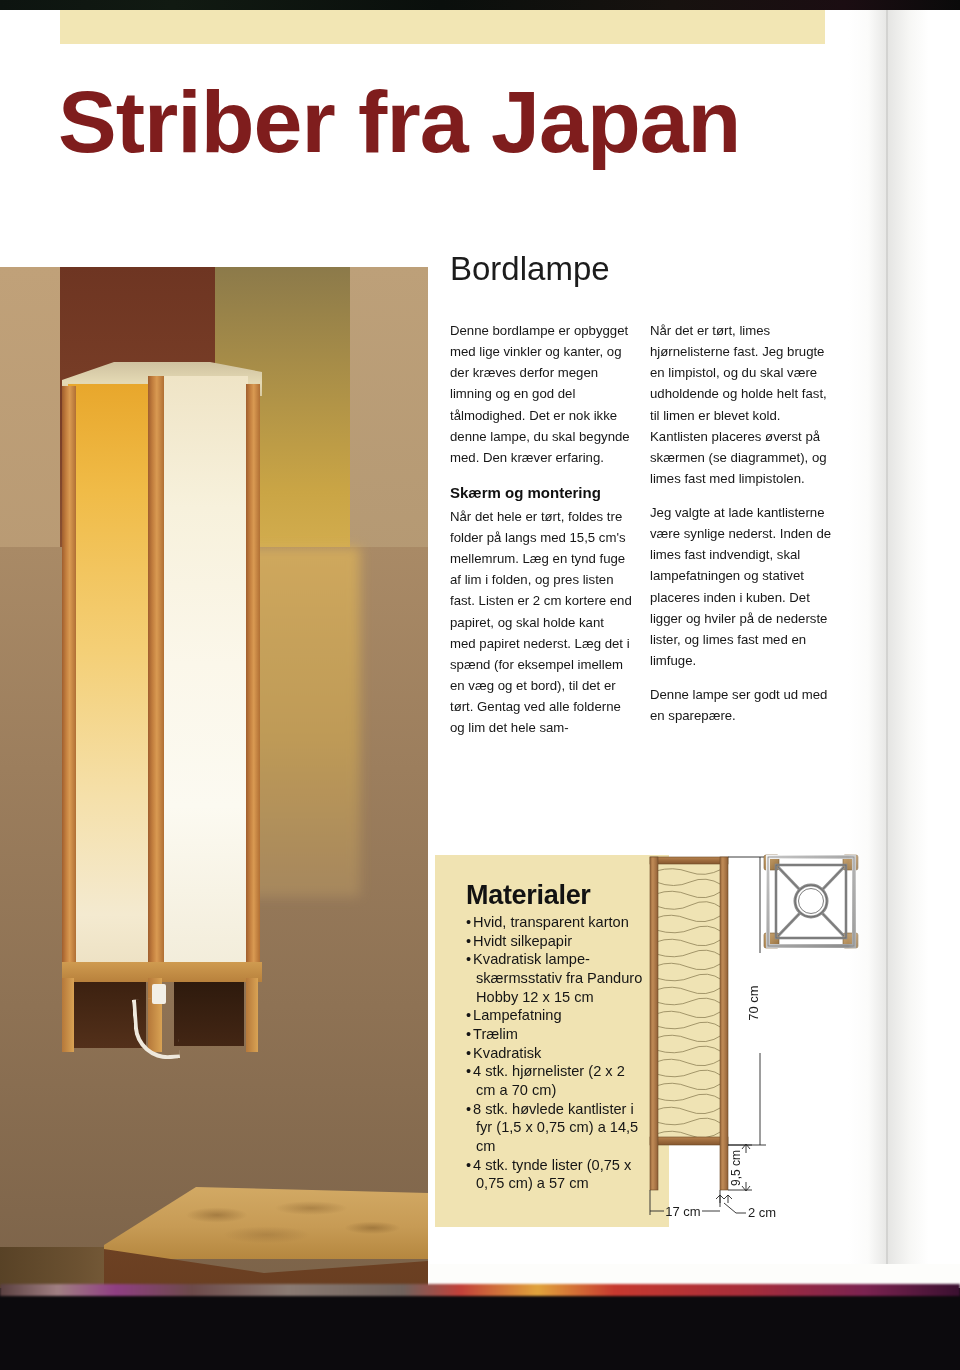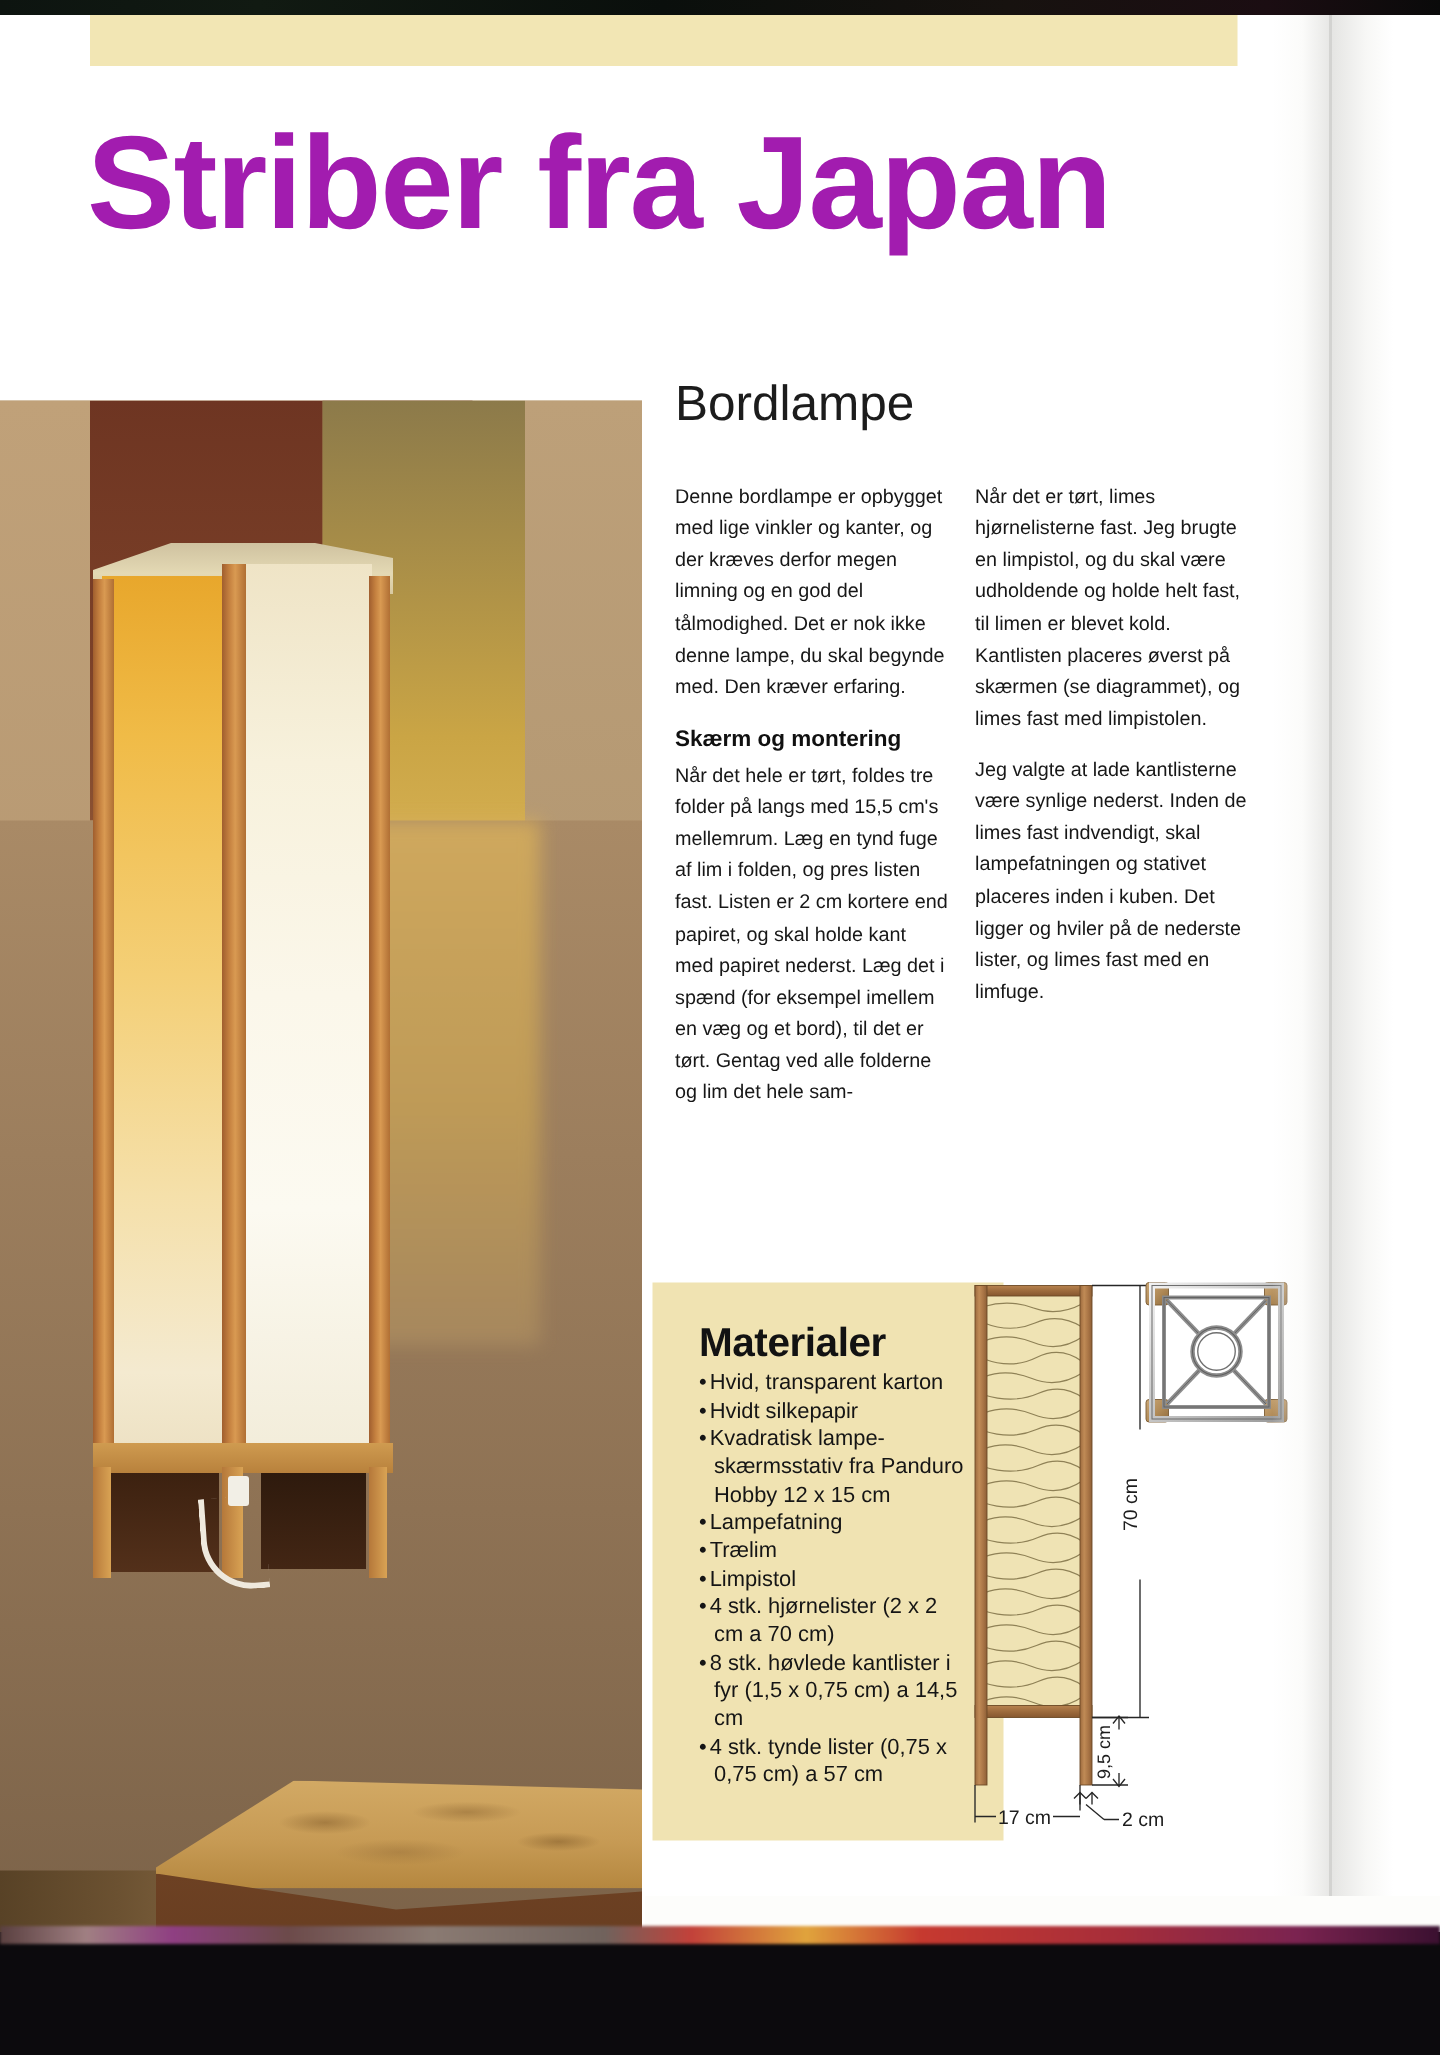--- a/index.html
+++ b/index.html
@@ -64,21 +64,21 @@
   .gutter-edge{
     position:absolute;right:72px;top:10px;width:2px;height:1278px;
     background:rgba(206,206,204,0.8);
     z-index:31;pointer-events:none;
   }
 
   
   .headline{
     position:absolute;left:58px;top:78px;width:740px;
     font-size:88px;line-height:1.0;font-weight:700;
-    letter-spacing:-1px;color:#a21caf;
+    letter-spacing:-1px;color:#7f1d1d;
     white-space:nowrap;
     z-index:10;
   }
 
   
   .photo{
     position:absolute;left:0;top:267px;width:428px;height:1021px;
     overflow:hidden;z-index:8;
     background:#b89a6e;
   }
@@ -249,31 +249,32 @@
 
   <div class="col" id="col1">
     <p>Denne bordlampe er opbygget med lige vinkler og kanter, og der kræves derfor megen limning og en god del tålmodighed. Det er nok ikke denne lampe, du skal begynde med. Den kræver erfaring.</p>
     <h3>Skærm og montering</h3>
     <p>Når det hele er tørt, foldes tre folder på langs med 15,5 cm's mellemrum. Læg en tynd fuge af lim i folden, og pres listen fast. Listen er 2 cm kortere end papiret, og skal holde kant med papiret nederst. Læg det i spænd (for eksempel imellem en væg og et bord), til det er tørt. Gentag ved alle folderne og lim det hele sam-</p>
   </div>
 
   <div class="col" id="col2">
     <p>Når det er tørt, limes hjørnelisterne fast. Jeg brugte en limpistol, og du skal være udholdende og holde helt fast, til limen er blevet kold. Kantlisten placeres øverst på skærmen (se diagrammet), og limes fast med limpistolen.</p>
     <p>Jeg valgte at lade kantlisterne være synlige nederst. Inden de limes fast indvendigt, skal lampefatningen og stativet placeres inden i kuben. Det ligger og hviler på de nederste lister, og limes fast med en limfuge.</p>
+    <p>Denne lampe ser godt ud med en sparepære.</p>
   </div>
 
   <div class="materials">
     <h2>Materialer</h2>
     <ul>
       <li>Hvid, transparent karton</li>
       <li>Hvidt silkepapir</li>
       <li>Kvadratisk lampe-skærmsstativ fra Panduro Hobby 12 x 15 cm</li>
       <li>Lampefatning</li>
       <li>Trælim</li>
-      <li>Limpistol</li>
+      <li>Kvadratisk</li>
       <li>4 stk. hjørnelister (2 x 2 cm a 70 cm)</li>
       <li>8 stk. høvlede kantlister i fyr (1,5 x 0,75 cm) a 14,5 cm</li>
       <li>4 stk. tynde lister (0,75 x 0,75 cm) a 57 cm</li>
     </ul>
   </div>
 
   <div class="drawing">
     <svg width="230" height="390" viewBox="0 0 230 390">
       <defs>
         <linearGradient id="woodv" x1="0" y1="0" x2="1" y2="0">

